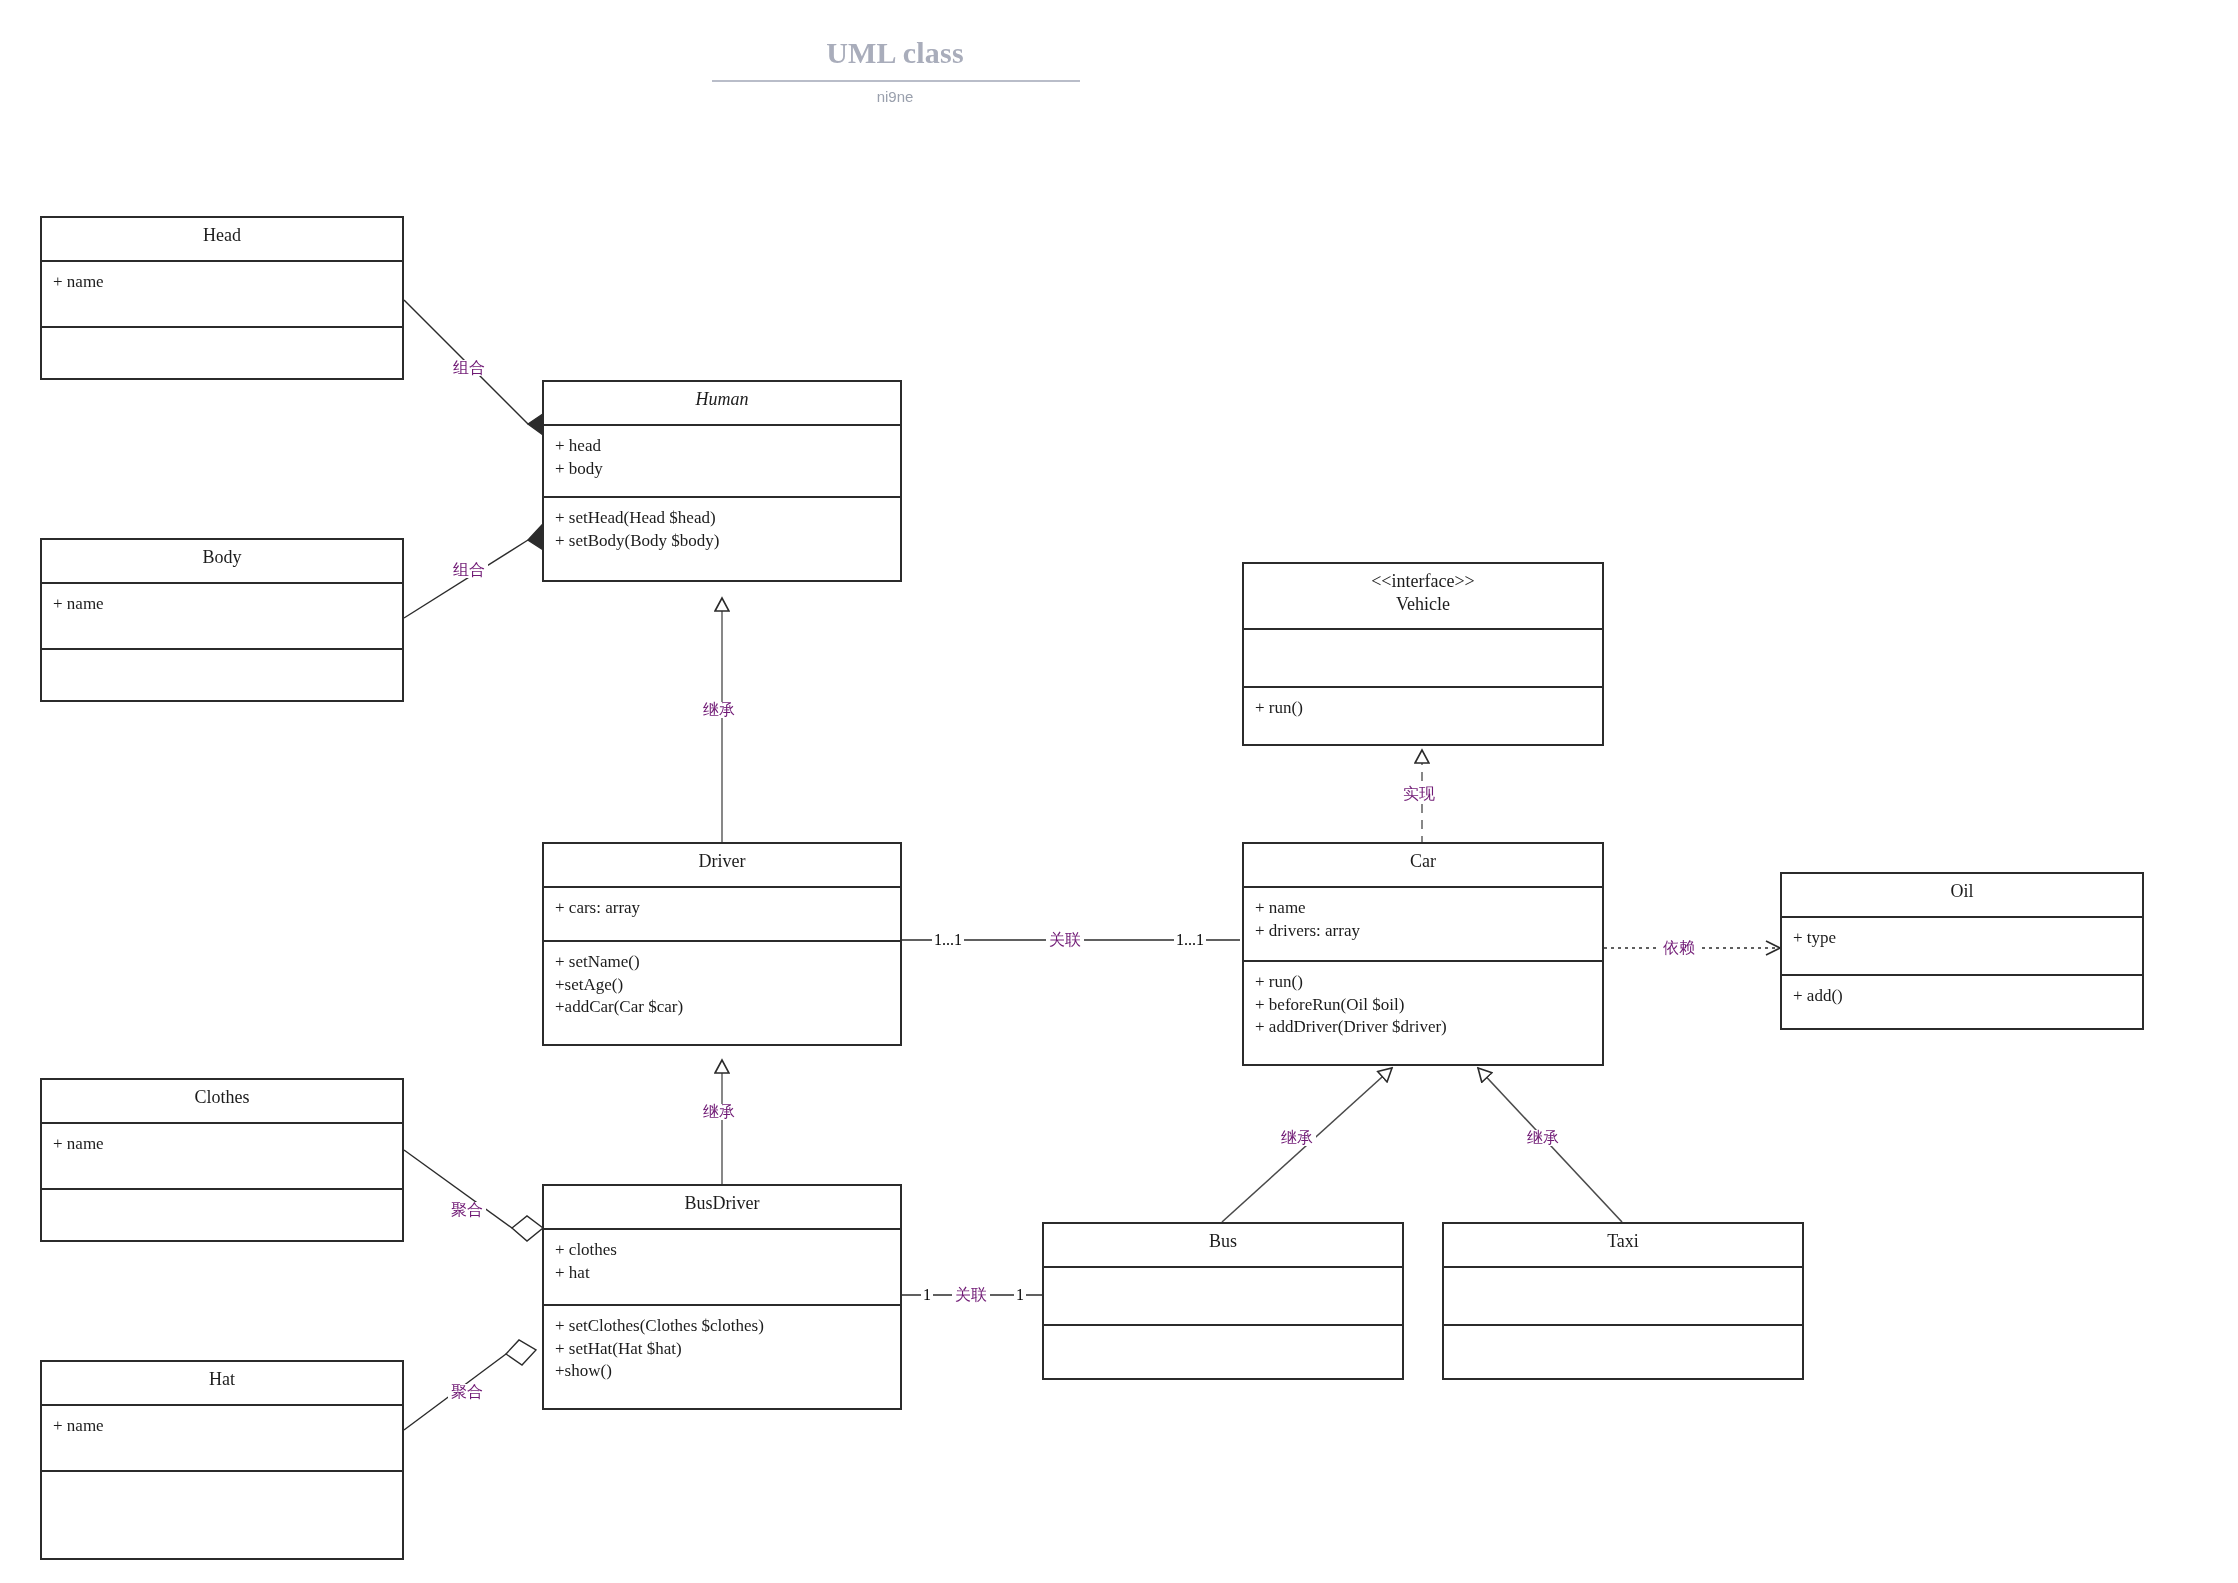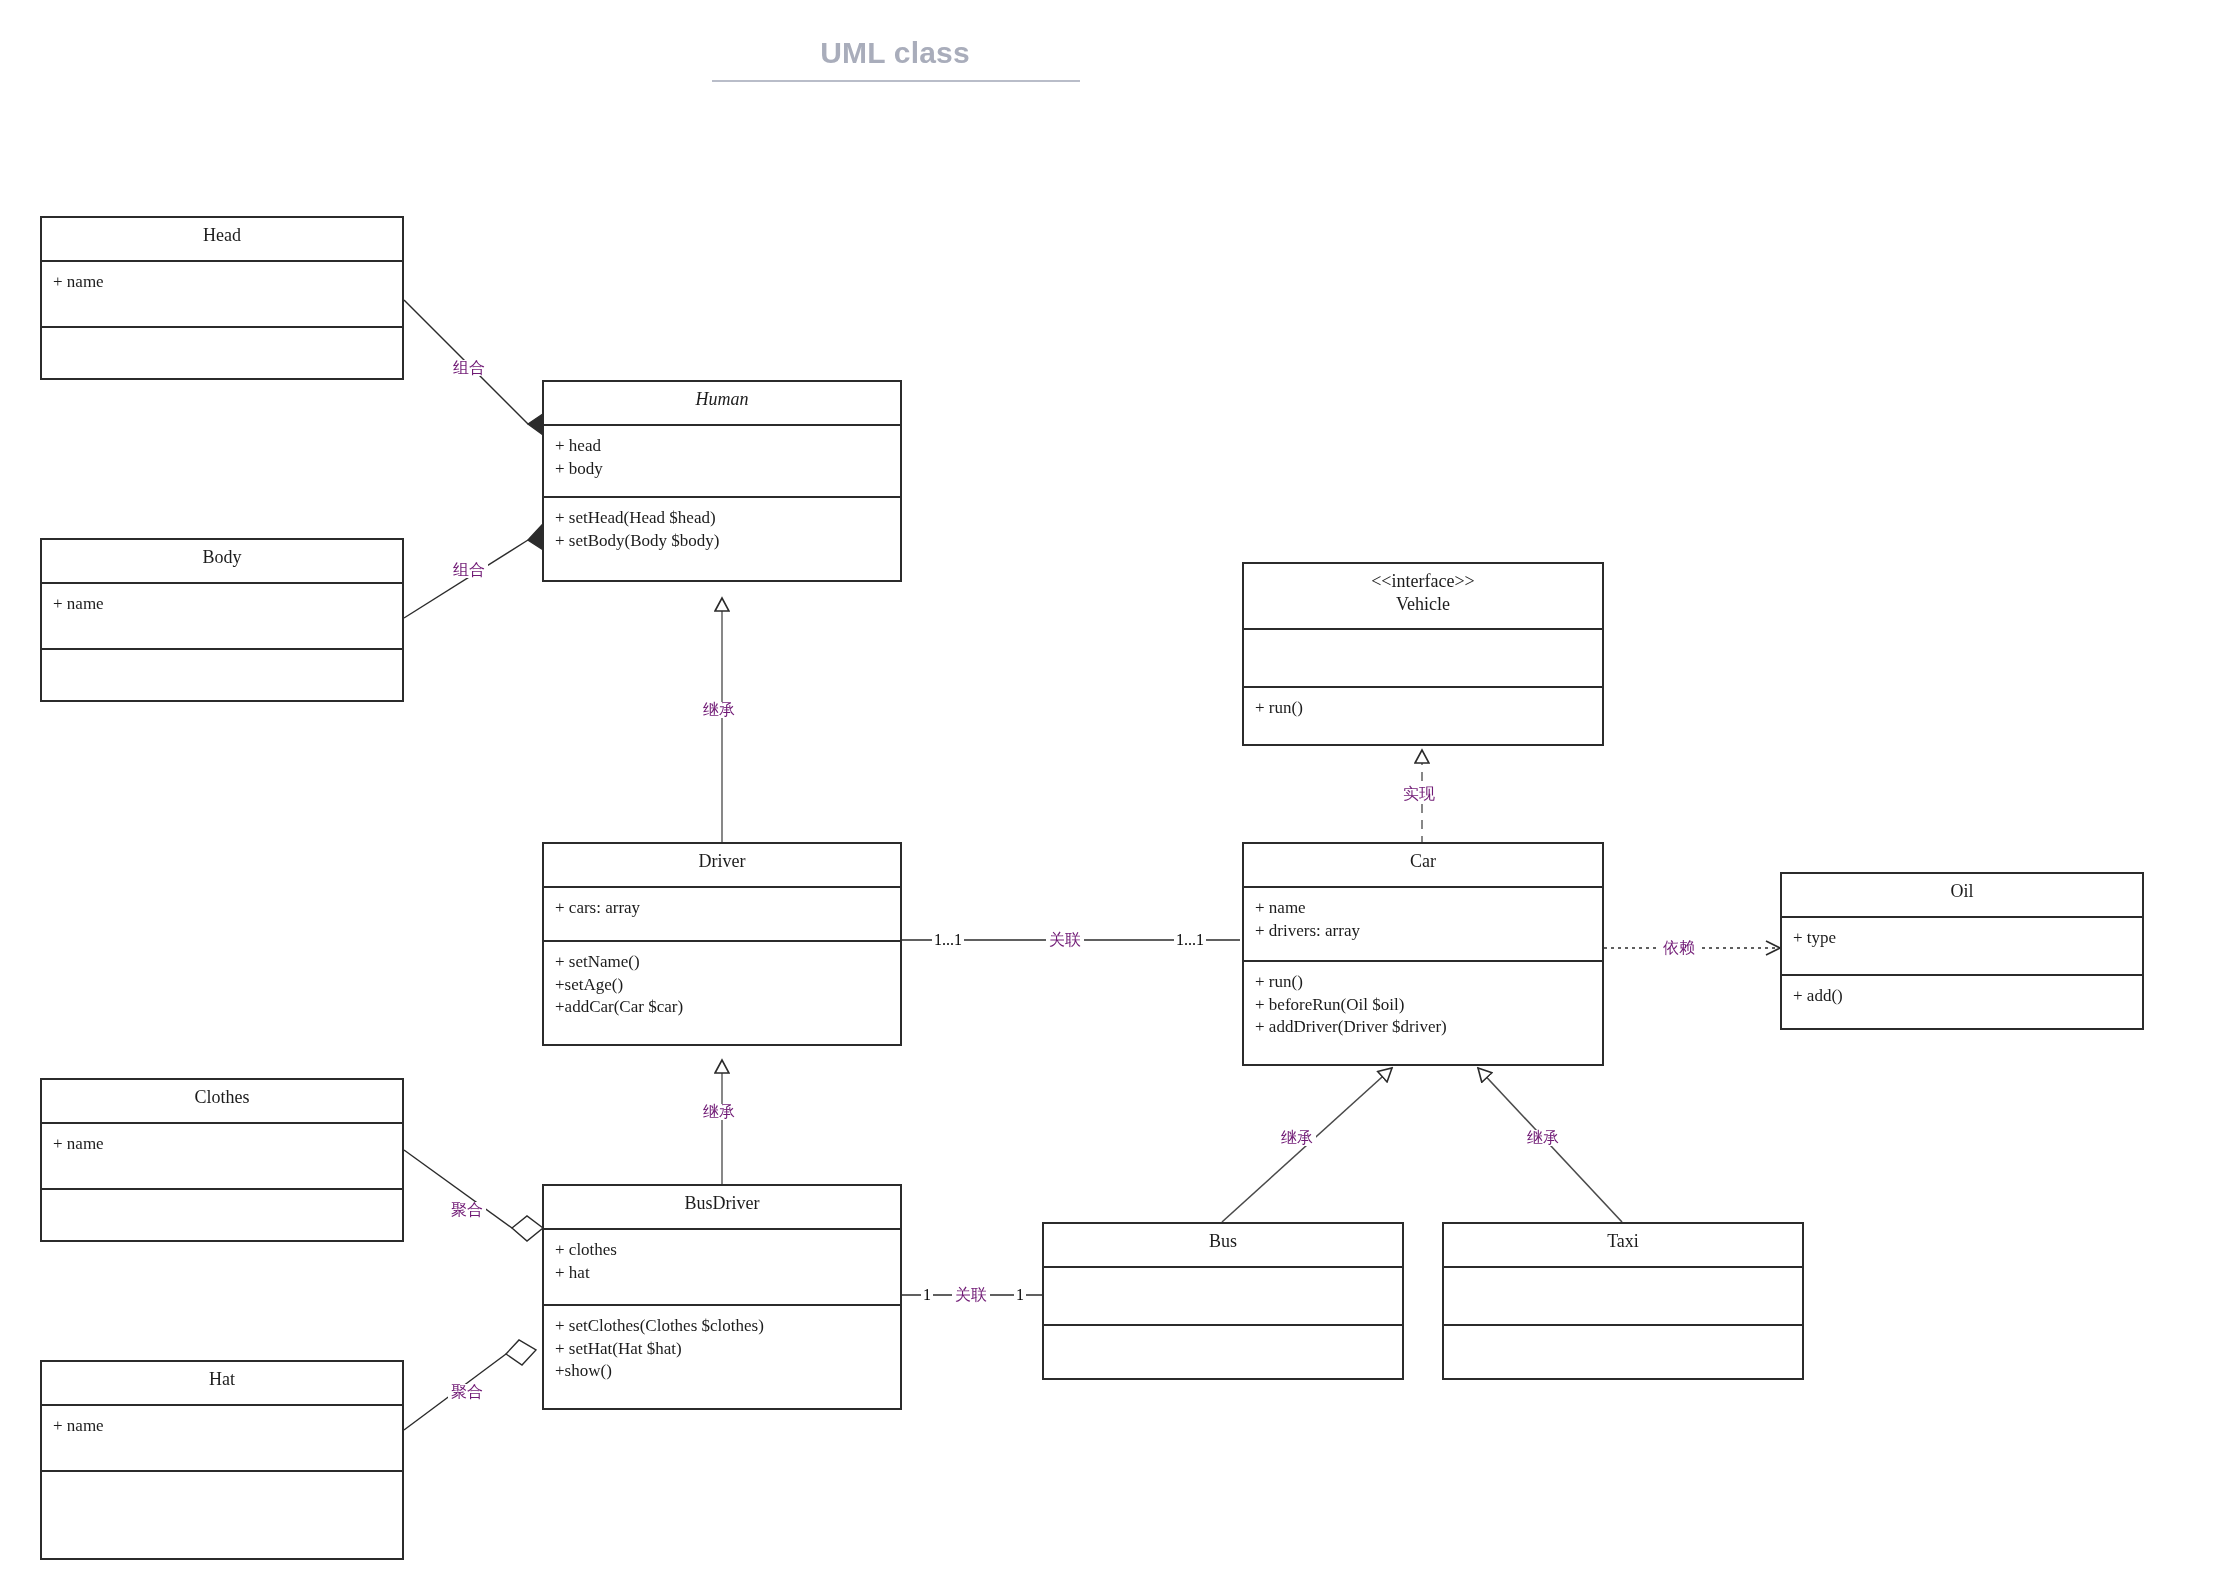--- a/index.html
+++ b/index.html
@@ -26,21 +26,21 @@
     top: 0;
     width: 2238px;
     height: 120px;
   }
   #doc-title {
     position: absolute;
     left: 0;
     top: 36px;
     width: 1790px;
     text-align: center;
-    font-family: Liberation Sans, sans-serif;
+    font-family: Liberation Serif, serif;
     font-size: 30px;
     font-weight: bold;
     color: #a9adbb;
     letter-spacing: 0.2px;
   }
   #doc-rule {
     position: absolute;
     left: 712px;
     top: 80px;
     width: 368px;
@@ -115,20 +115,21 @@
   }
 </style>
 </head>
 <body>
 
 <div id="canvas">
 
   <div id="doc-header">
     <div id="doc-title">UML class</div>
     <div id="doc-rule"></div>
+    <div id="doc-subtitle">ni9ne</div>
   </div>
 
   <svg id="edges" viewBox="0 0 2238 1583" width="2238" height="1583" xmlns="http://www.w3.org/2000/svg">
     <defs>
       <marker id="hollowTri" markerWidth="16" markerHeight="16" refX="14" refY="8" orient="auto" markerUnits="userSpaceOnUse">
         <path d="M1,1 L14,8 L1,15 z" fill="#ffffff" stroke="#2b2b2b" stroke-width="1.6"></path>
       </marker>
       <marker id="openArrow" markerWidth="18" markerHeight="16" refX="16" refY="8" orient="auto" markerUnits="userSpaceOnUse">
         <path d="M2,1 L16,8 L2,15" fill="none" stroke="#2b2b2b" stroke-width="1.6"></path>
       </marker>

